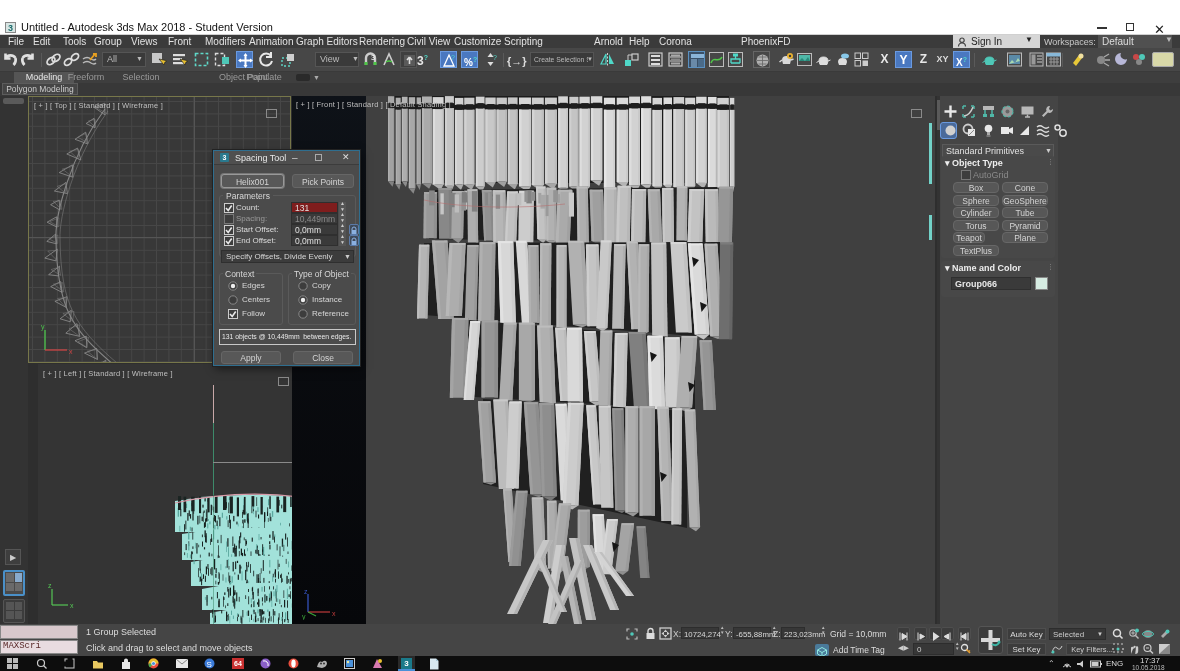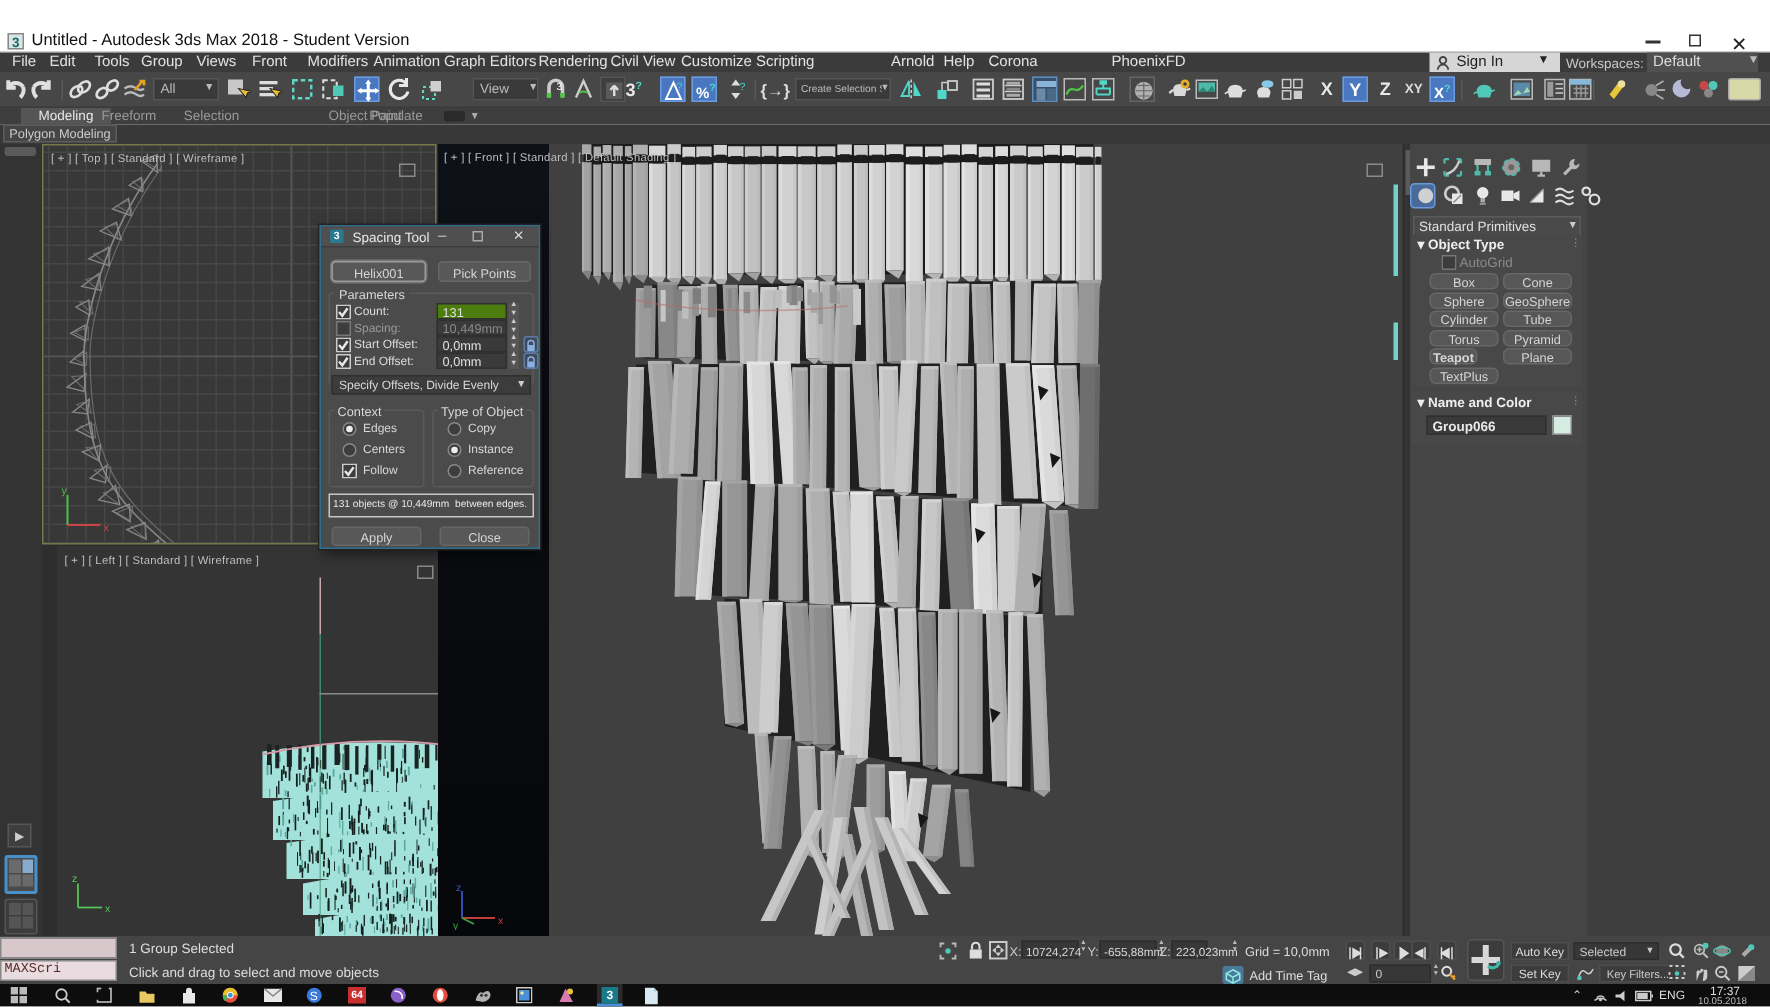--- a/index.html
+++ b/index.html
@@ -1427,21 +1427,21 @@
       </div>
       <div class="abs btn" style="left:7px;top:23px;width:63px;height:14px;line-height:14px;font-size:8.5px;border-color:#999;box-shadow:0 0 0 1px #777;">Helix001</div>
       <div class="abs btn" style="left:78px;top:23px;width:62px;height:14px;line-height:14px;font-size:8.5px;">Pick Points</div>
       <div class="abs" style="left:5px;top:44px;width:137px;height:62px;border:1px solid #5a5a5a;border-radius:3px;"></div>
       <div class="abs" style="left:9px;top:40px;background:#4b4b4b;padding:0 3px;font-size:8.5px;">Parameters</div>
       <svg class="abs" style="left:10px;top:52px;" width="10" height="10">
         <rect x="0.5" y="0.5" width="9" height="9" fill="#3d3d3d" stroke="#ccc"></rect>
         <path d="M2,5 l2.2,2.5 3.5,-5" stroke="#e8e8e8" stroke-width="1.6" fill="none"></path>
       </svg>
       <span class="abs" style="left:22px;top:52px;font-size:8px;color:#dcdcdc;">Count:</span>
-      <div class="abs" style="left:77px;top:51px;width:47px;height:11px;background:#4d7c0f;border:1px solid #2f2f2f;">
+      <div class="abs" style="left:77px;top:51px;width:47px;height:11px;background:#7f1d1d;border:1px solid #2f2f2f;">
         <span class="abs" style="left:3px;top:0px;font-size:8.5px;color:#e0e0e0;">131</span>
       </div>
       <div class="abs" style="left:125px;top:51px;width:7px;height:11px;background:#555;">
         <span class="abs" style="left:1px;top:-2px;font-size:5px;color:#ccc;">▲</span>
         <span class="abs" style="left:1px;top:4px;font-size:5px;color:#ccc;">▼</span>
       </div>
       <svg class="abs" style="left:10px;top:63px;" width="10" height="10">
         <rect x="0.5" y="0.5" width="9" height="9" fill="#3d3d3d" stroke="#777"></rect>
       </svg>
       <span class="abs" style="left:22px;top:63px;font-size:8px;color:#9a9a9a;">Spacing:</span>
@@ -1600,21 +1600,21 @@
       </svg>
       <span class="abs" style="left:36px;top:74px;font-size:9px;color:#8a8a8a;">AutoGrid</span>
       <div class="abs btn" style="left:16px;top:86px;width:46px;height:11px;line-height:11px;font-size:8.5px;border-radius:4px;background:#575757;border-color:#676767;">Box</div>
       <div class="abs btn" style="left:65px;top:86px;width:46px;height:11px;line-height:11px;font-size:8.5px;border-radius:4px;background:#575757;border-color:#676767;">Cone</div>
       <div class="abs btn" style="left:16px;top:99px;width:46px;height:11px;line-height:11px;font-size:8.5px;border-radius:4px;background:#575757;border-color:#676767;">Sphere</div>
       <div class="abs btn" style="left:65px;top:99px;width:46px;height:11px;line-height:11px;font-size:8.5px;border-radius:4px;background:#575757;border-color:#676767;">GeoSphere</div>
       <div class="abs btn" style="left:16px;top:111px;width:46px;height:11px;line-height:11px;font-size:8.5px;border-radius:4px;background:#575757;border-color:#676767;">Cylinder</div>
       <div class="abs btn" style="left:65px;top:111px;width:46px;height:11px;line-height:11px;font-size:8.5px;border-radius:4px;background:#575757;border-color:#676767;">Tube</div>
       <div class="abs btn" style="left:16px;top:124px;width:46px;height:11px;line-height:11px;font-size:8.5px;border-radius:4px;background:#575757;border-color:#676767;">Torus</div>
       <div class="abs btn" style="left:65px;top:124px;width:46px;height:11px;line-height:11px;font-size:8.5px;border-radius:4px;background:#575757;border-color:#676767;">Pyramid</div>
-      <div class="abs btn" style="left:16px;top:136px;width:32px;height:11px;line-height:11px;font-size:8.5px;border-radius:4px;background:#575757;border-color:#676767;font-weight:bold;">Teapot</div>
+      <div class="abs btn" style="left:16px;top:136px;width:32px;height:11px;line-height:11px;font-size:8.5px;border-radius:4px;background:#575757;border-color:#676767;">Teapot</div>
       <div class="abs btn" style="left:65px;top:136px;width:46px;height:11px;line-height:11px;font-size:8.5px;border-radius:4px;background:#575757;border-color:#676767;">Plane</div>
       <div class="abs btn" style="left:16px;top:149px;width:46px;height:11px;line-height:11px;font-size:8.5px;border-radius:4px;background:#575757;border-color:#676767;">TextPlus</div>
       <div class="abs" style="left:4px;top:165px;width:114px;height:36px;background:#484848;border-radius:3px;"></div>
       <div class="abs" style="left:8px;top:167px;font-size:9px;color:#eee;font-weight:bold;">▾ Name and Color</div>
       <div class="abs" style="left:110px;top:167px;font-size:7px;color:#999;">⋮</div>
       <div class="abs" style="left:14px;top:181px;width:80px;height:13px;background:#3a3a3a;border:1px solid #2f2f2f;">
         <span class="abs" style="left:3px;top:1px;font-size:9px;color:#e8e8e8;font-weight:bold;">Group066</span>
       </div>
       <div class="abs" style="left:98px;top:181px;width:13px;height:13px;background:#d6ece2;border:1px solid #888;"></div>
     </div>

